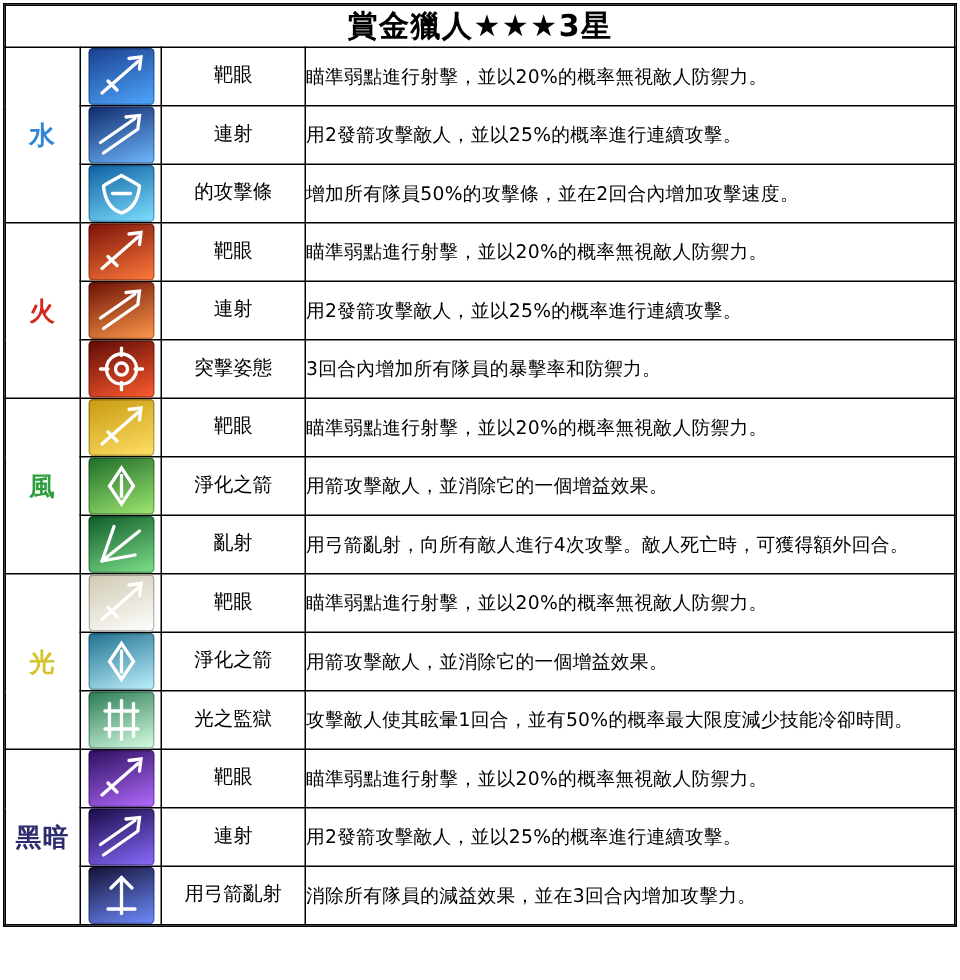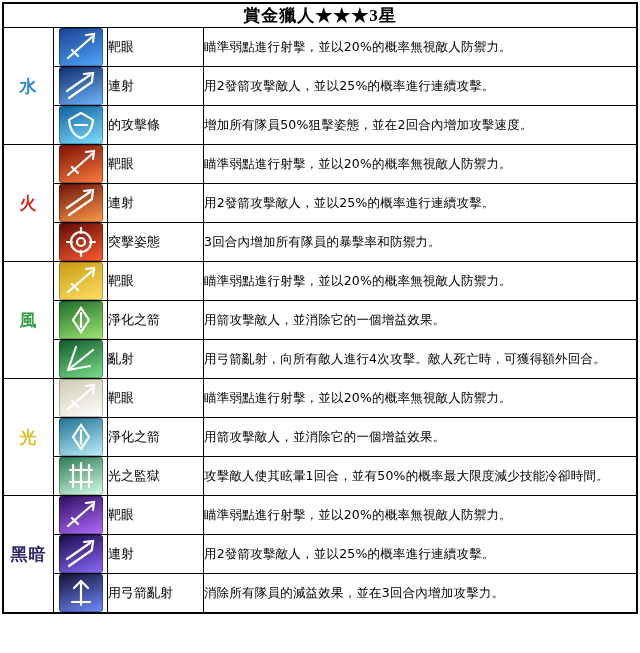--- a/index.html
+++ b/index.html
@@ -24,42 +24,42 @@
     width: 100%;
     table-layout: fixed;
   }
   table.skill-table td {
     border: 1px solid #000;
     padding: 0;
     vertical-align: middle;
   }
   .title-cell {
     text-align: center;
-    font-size: 17px;
+    font-size: 20px;
     font-weight: bold;
     letter-spacing: 1px;
     padding: 4px 0 5px 0;
     color: #000;
     background: #ffffff;
-    font-family: Liberation Serif, serif;
   }
   .elem-cell {
     width: 50px;
     text-align: center;
     font-size: 17px;
     font-weight: bold;
     letter-spacing: 1px;
   }
   .icon-cell {
     width: 52px;
     text-align: center;
     padding: 2px 0;
   }
   .name-cell {
     width: 96px;
+    text-align: center;
     font-size: 13px;
     color: #000;
     padding: 3px 2px;
     line-height: 1.35;
   }
   .desc-cell {
     font-size: 12.5px;
     color: #000;
     padding: 4px 5px 4px 6px;
     line-height: 1.45;
@@ -143,21 +143,21 @@
             <div class="icon" style="background: linear-gradient(160deg, rgb(13, 95, 160) 0%, rgb(127, 224, 255) 100%);">
               <div class="glyph">
                 <svg width="32" height="30" viewBox="0 0 32 30">
                   <path d="M16 3 C23 7 27 9 28 10 C27 21 22 26 16 28 C10 26 5 21 4 10 C5 9 9 7 16 3 Z" stroke="#ffffff" stroke-width="2.2" fill="none" stroke-linecap="round"></path>
                   <line x1="10" y1="15" x2="22" y2="15" stroke="#ffffff" stroke-width="2.2" fill="none" stroke-linecap="round"></line>
                 </svg>
               </div>
             </div>
           </td>
           <td class="name-cell">的攻擊條</td>
-          <td class="desc-cell">增加所有隊員50%狙擊姿態，並在2回合內增加攻擊速度。</td>
+          <td class="desc-cell">增加所有隊員50%的攻擊條，並在2回合內增加攻擊速度。</td>
         </tr>
         <tr class="row-sep-top">
           <td class="elem-cell e-fire" rowspan="3" style="color: rgb(212, 43, 31);">火</td>
           <td class="icon-cell">
             <div class="icon" style="background: linear-gradient(160deg, rgb(122, 18, 8) 0%, rgb(255, 122, 60) 100%);">
               <div class="glyph">
                 <svg width="34" height="30" viewBox="0 0 34 30">
                   <line x1="4" y1="26" x2="28" y2="5" stroke="#ffffff" stroke-width="2.2" fill="none" stroke-linecap="round"></line>
                   <path d="M22 3 L30 2 L29 10" stroke="#ffffff" stroke-width="2.2" fill="none" stroke-linecap="round"></path>
                   <line x1="8" y1="18" x2="14" y2="24" stroke="#ffffff" stroke-width="2.2" fill="none" stroke-linecap="round"></line>

